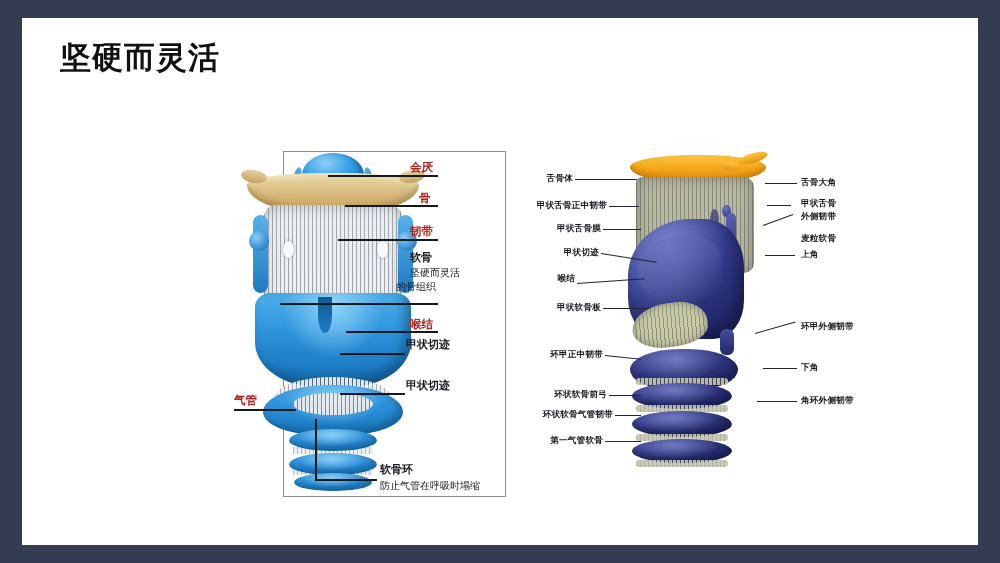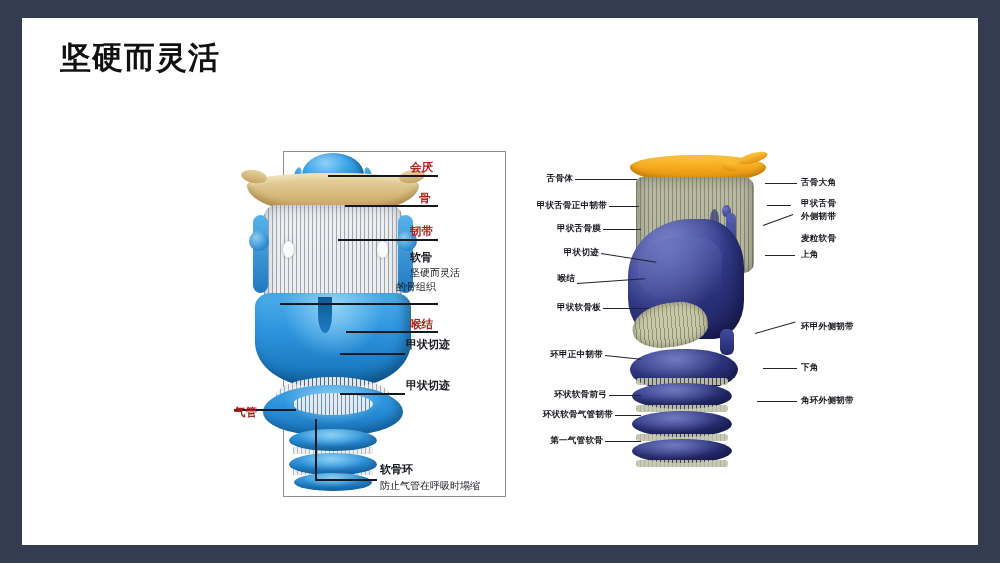--- a/index.html
+++ b/index.html
@@ -324,21 +324,21 @@
 
       <div class="lbl red-big" style="left:190px;top:30px;font-family:Liberation Mono, monospace;">会厌</div>
       <div class="lbl red-big" style="left:199px;top:60px;">骨</div>
       <div class="lbl red-big" style="left:190px;top:93px;">韧带</div>
       <div class="lbl blk-big" style="left:190px;top:120px;">软骨</div>
       <div class="lbl blk-sub" style="left:190px;top:136px;">坚硬而灵活</div>
       <div class="lbl blk-sub" style="left:176px;top:150px;">的骨组织</div>
       <div class="lbl red-big" style="left:190px;top:186px;">喉结</div>
       <div class="lbl blk-big" style="left:186px;top:207px;">甲状切迹</div>
       <div class="lbl blk-big" style="left:186px;top:248px;">甲状切迹</div>
-      <div class="lbl red-big" style="left:14px;top:262px;margin-top:12px;">气管</div>
+      <div class="lbl red-big" style="left:14px;top:262px;">气管</div>
       <div class="lbl blk-big" style="left:160px;top:332px;">软骨环</div>
       <div class="lbl blk-sub" style="left:160px;top:349px;">防止气管在呼吸时塌缩</div>
     </div>
 
     <div class="figure" id="figure-right">
 
       <div class="art" id="art-right">
         <div class="r-hyoid"></div>
         <div class="r-hyoid-horn"></div>
         <div class="r-hyoid-horn2"></div>

